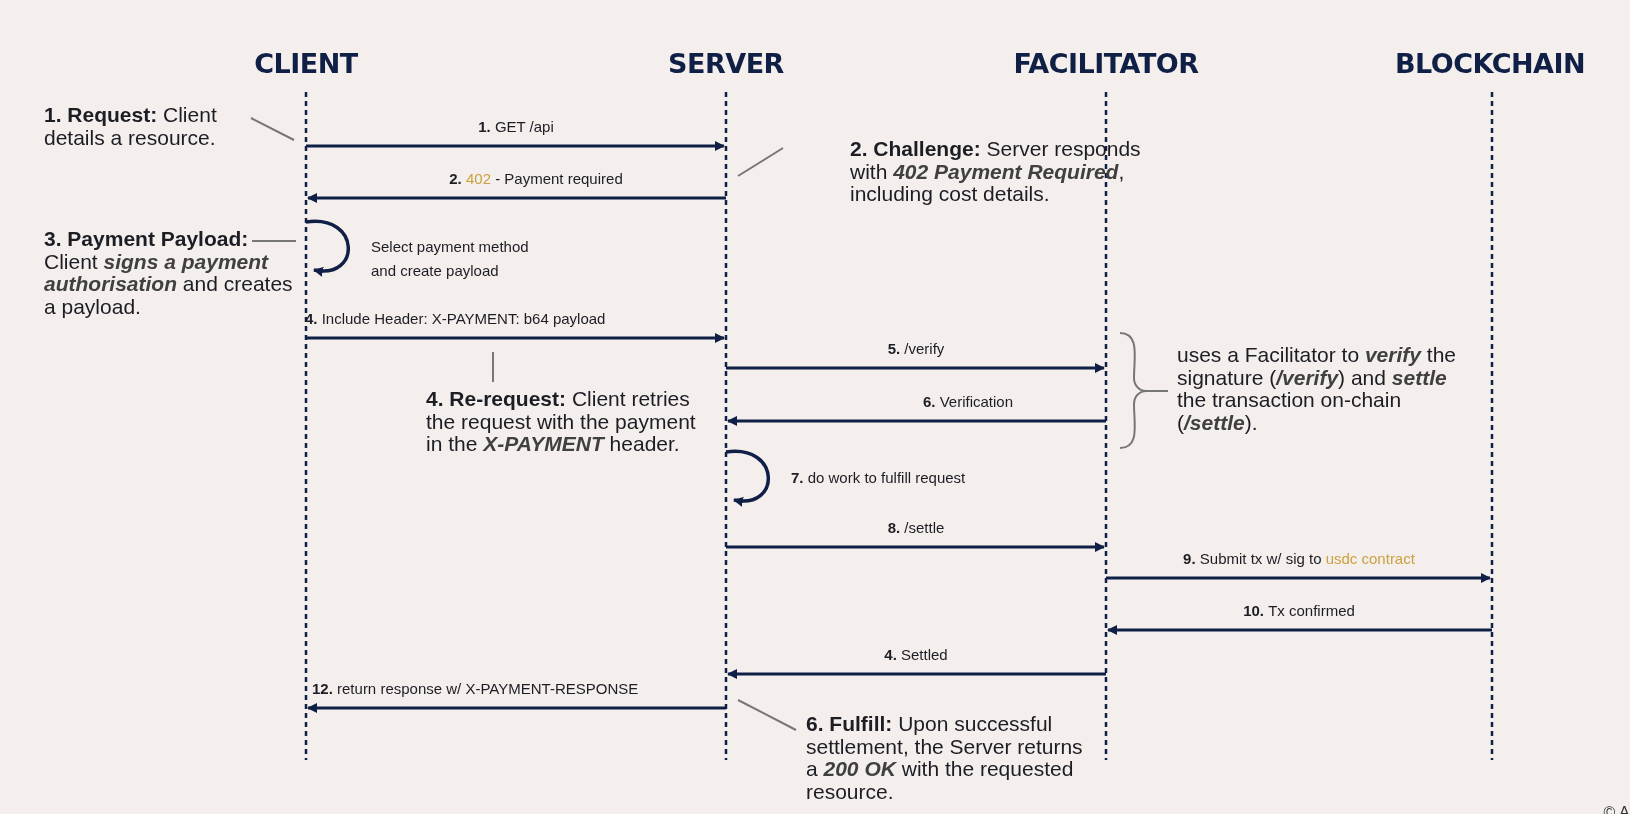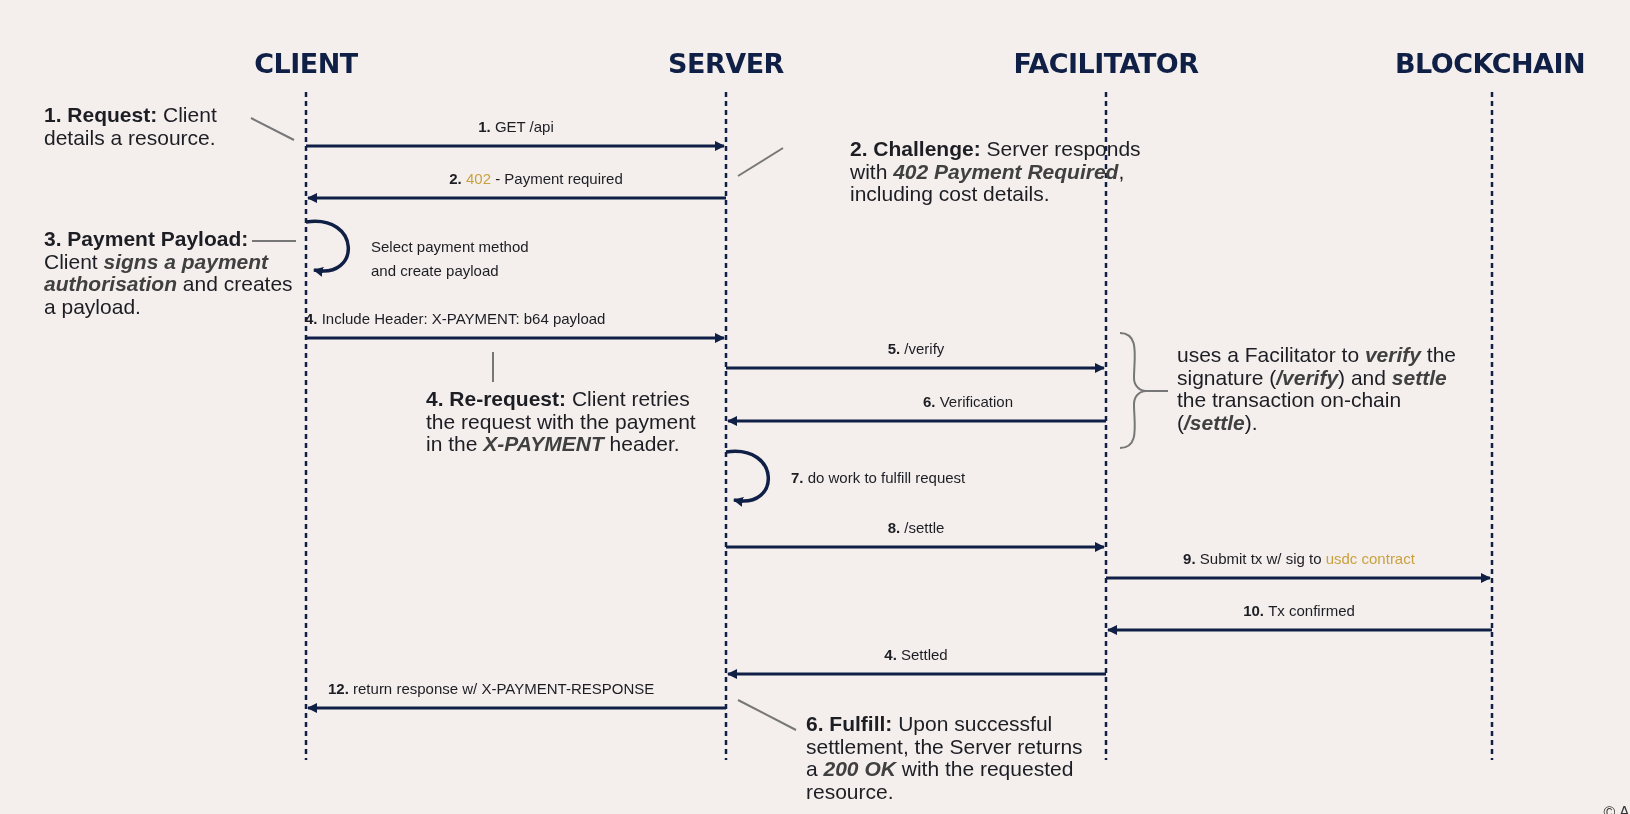--- a/index.html
+++ b/index.html
@@ -85,21 +85,21 @@
     <div class="msg" style="left: 536px; top: 170px;"><b>2. </b><span class="hl-plain">402</span><span> - Payment required</span></div>
     <div class="msg left" style="left: 371px; top: 235px; line-height: 24px;"><span>Select payment method</span><br><span>and create payload</span></div>
     <div class="msg left" style="left: 305px; top: 310px;"><b>4. </b><span>Include Header: X-PAYMENT: b64 payload</span></div>
     <div class="msg" style="left: 916px; top: 340px;"><b>5. </b><span>/verify</span></div>
     <div class="msg" style="left: 968px; top: 393px;"><b>6. </b><span>Verification</span></div>
     <div class="msg left" style="left: 791px; top: 466px; line-height: 24px;"><b>7. </b><span>do work to fulfill request</span></div>
     <div class="msg" style="left: 916px; top: 519px;"><b>8. </b><span>/settle</span></div>
     <div class="msg" style="left: 1299px; top: 550px;"><b>9. </b><span>Submit tx w/ sig to </span><span class="hl-plain">usdc contract</span></div>
     <div class="msg" style="left: 1299px; top: 602px;"><b>10. </b><span>Tx confirmed</span></div>
     <div class="msg" style="left: 916px; top: 646px;"><b>4. </b><span>Settled</span></div>
-    <div class="msg left" style="left: 328px; top: 680px;"><b>12. </b><span>return response w/ X-PAYMENT-RESPONSE</span></div>
+    <div class="msg left" style="left: 312px; top: 680px;"><b>12. </b><span>return response w/ X-PAYMENT-RESPONSE</span></div>
   </div>
 <div id="notes">
     <div class="note" style="left: 44px; top: 104px;">
       <div><b>1. Request:</b><span> Client</span></div>
       <div><span>details a resource.</span></div>
     </div>
     <div class="note" style="left: 802px; top: 138px; margin-left: 48px;">
       <div><b>2. Challenge:</b><span> Server responds</span></div>
       <div><span>with </span><span class="hl">402 Payment Required</span><span>,</span></div>
       <div><span>including cost details.</span></div>

